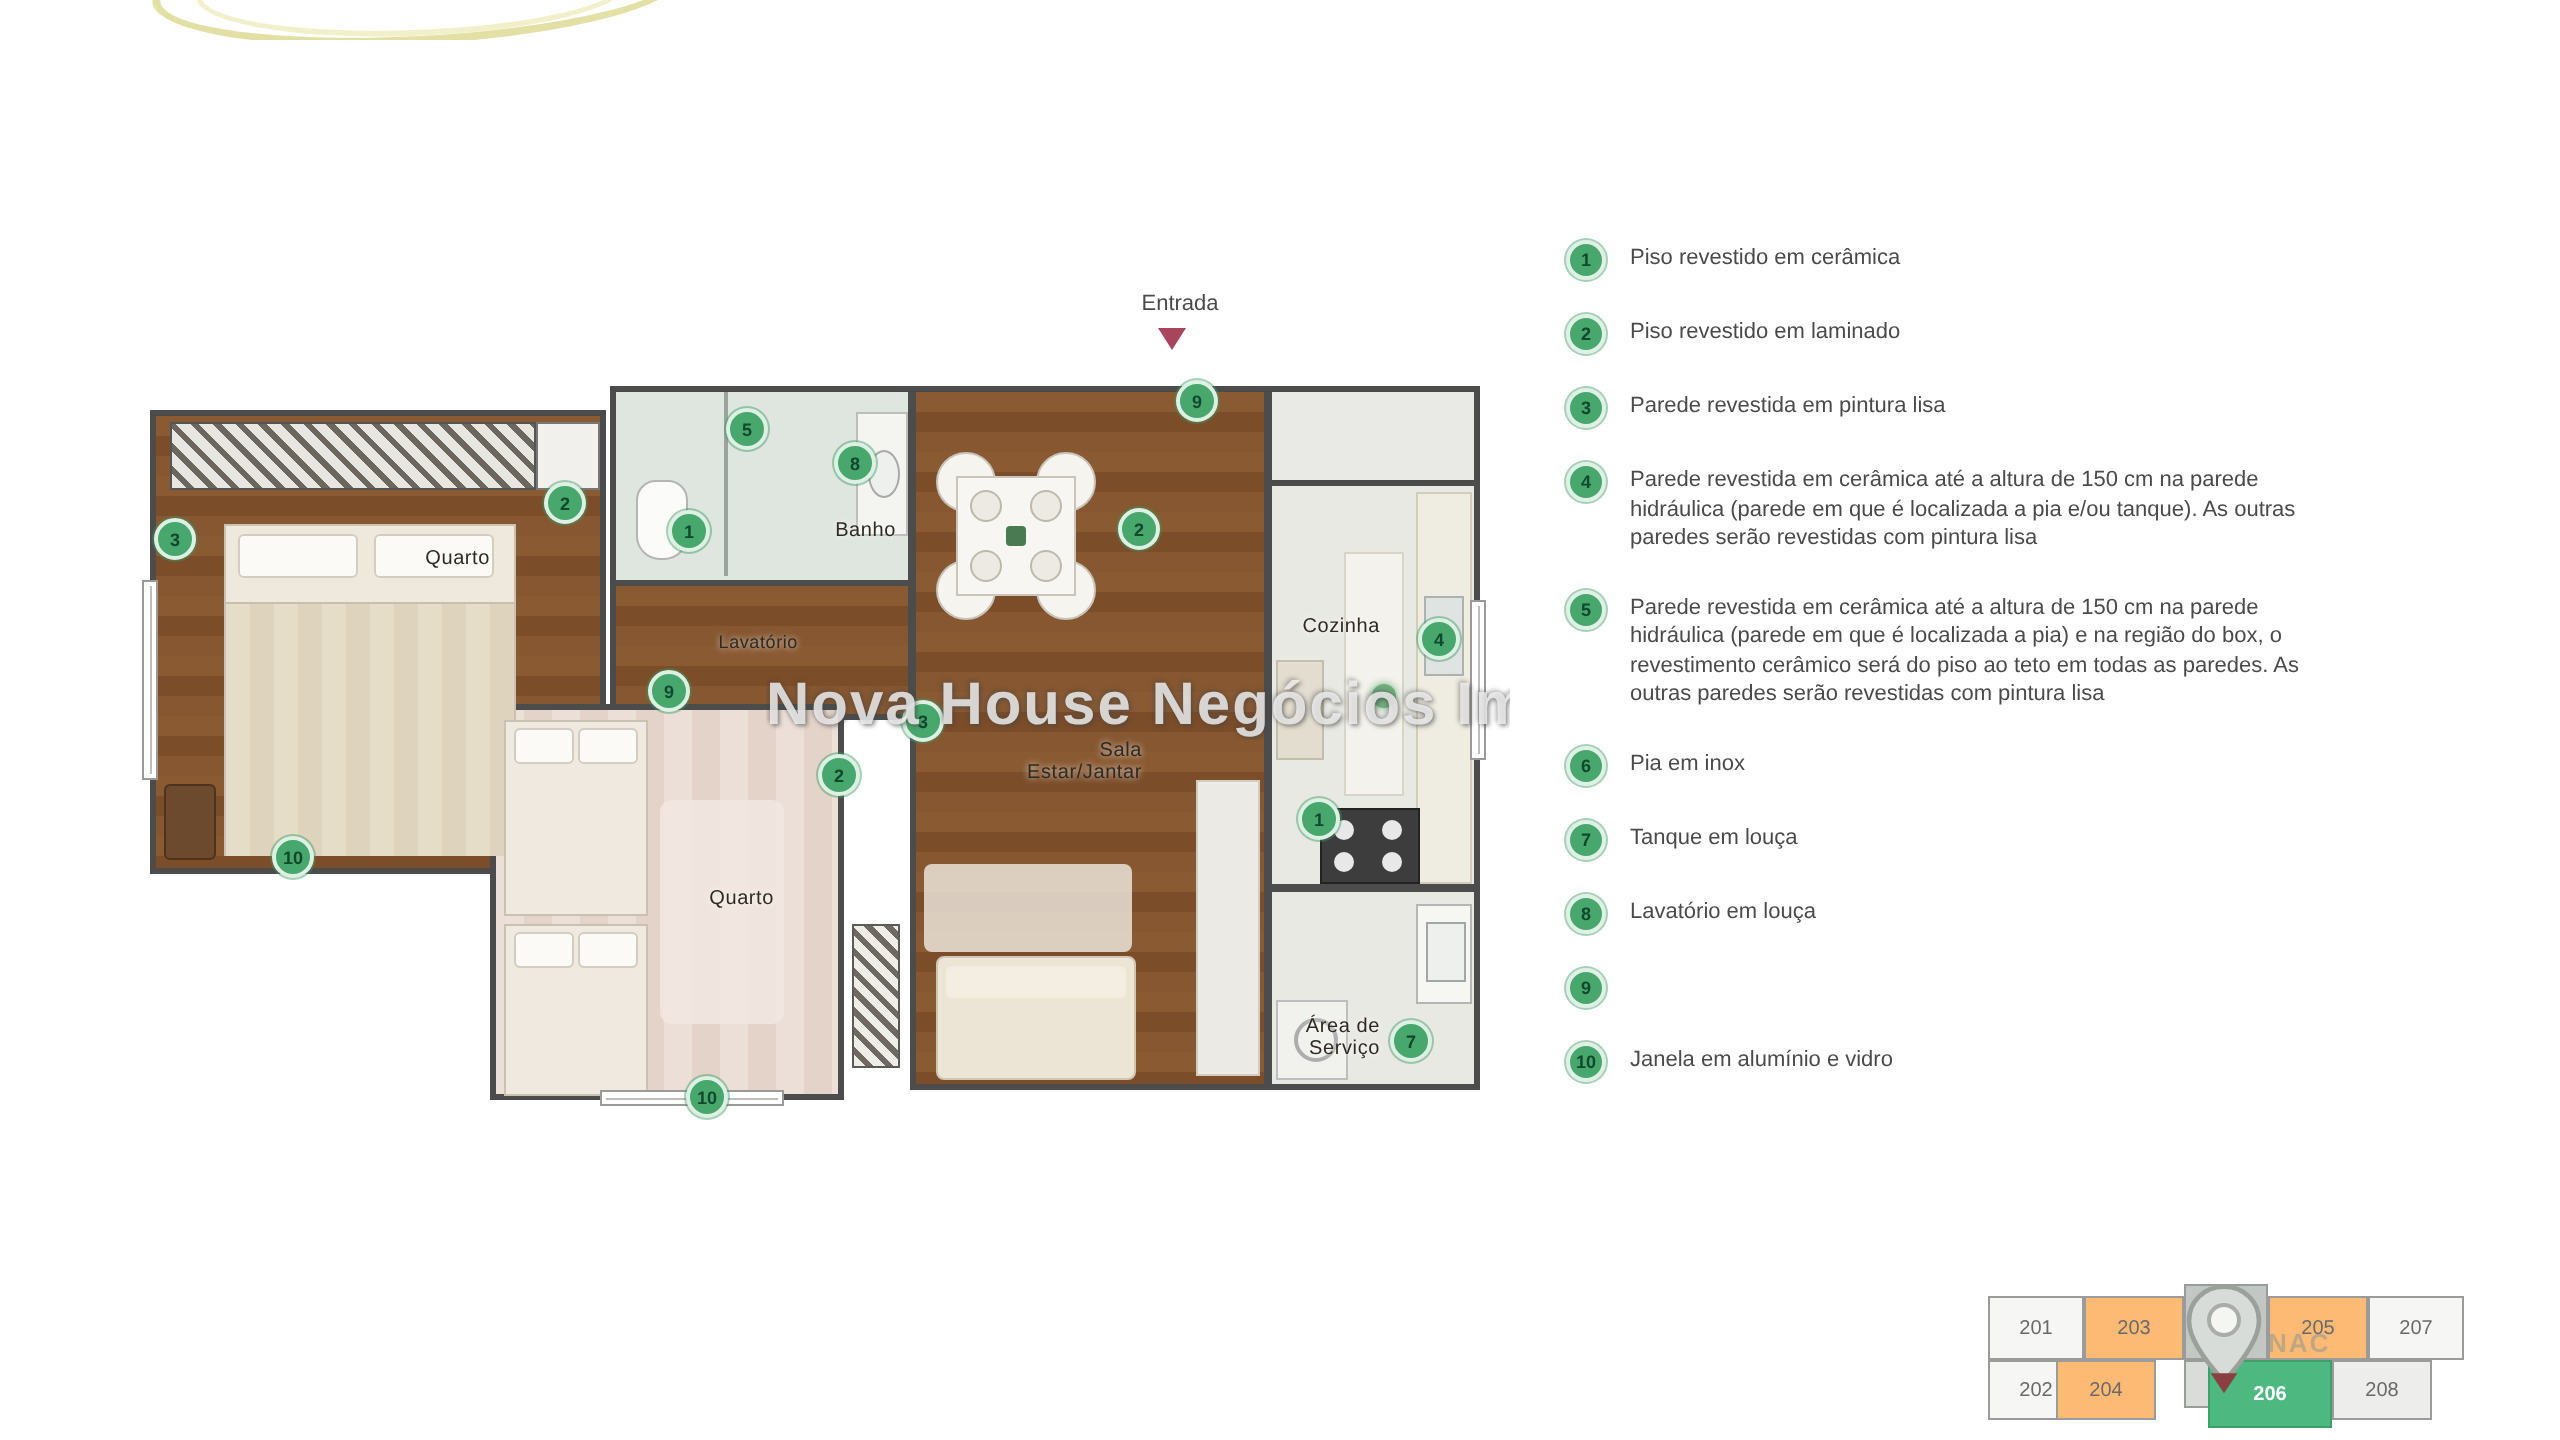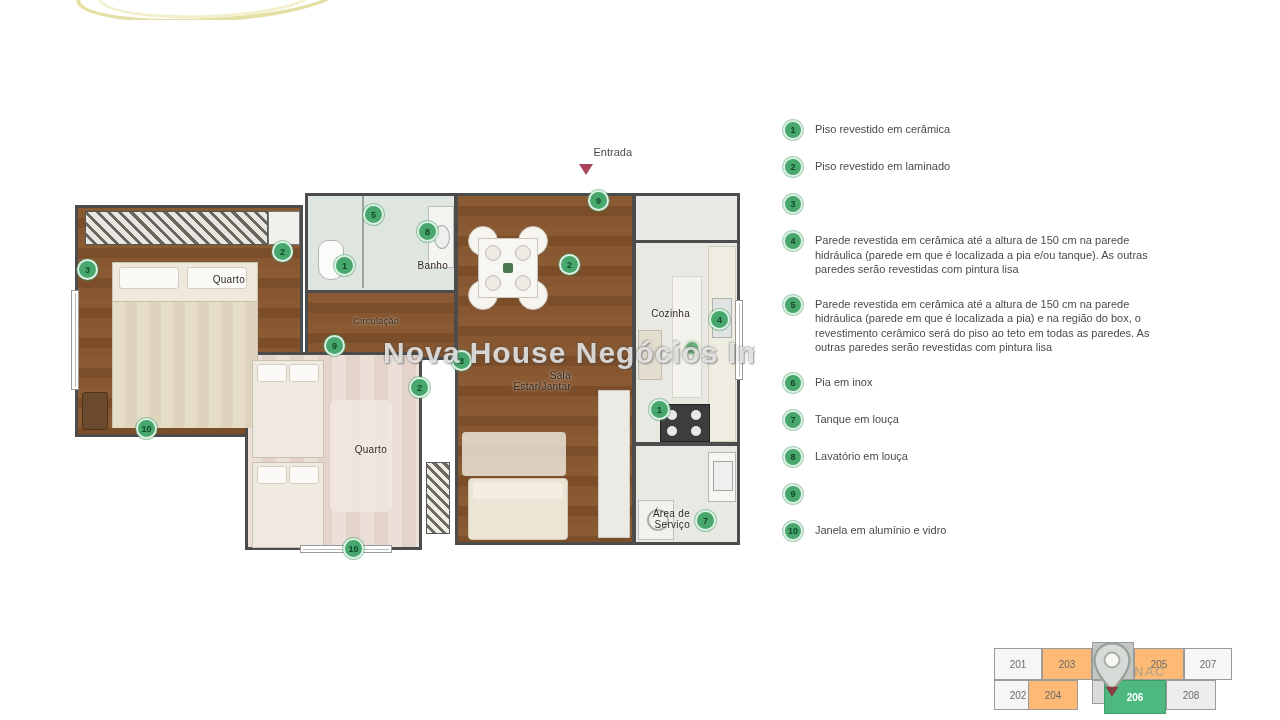--- a/index.html
+++ b/index.html
@@ -69,21 +69,21 @@
   .win-h::after{top:50%;left:2px;height:1px;width:calc(100% - 4px);}
   
   .rlabel{position:absolute;font-size:10px;color:#2f2a22;text-align:right;
     text-shadow:0 0 3px rgba(255,255,255,.85);letter-spacing:.3px;}
   
   .marker{position:absolute;width:17px;height:17px;border-radius:50%;
     background:#47a76d;border:2px solid #ddf0e4;color:#10492b;
     font-size:9px;font-weight:bold;display:flex;align-items:center;justify-content:center;
     box-shadow:0 0 0 1px rgba(60,150,95,.45);}
   
-  .entrada-label{left:572px;top:146px;width:60px;font-size:11px;color:#4a4a4a;text-align:right;}
+  .entrada-label{left:560px;top:146px;width:60px;font-size:11px;color:#4a4a4a;text-align:center;}
   .entrada-arrow{left:579px;top:164px;width:0;height:0;
     border-left:7px solid transparent;border-right:7px solid transparent;border-top:11px solid #a8455c;}
   
   .watermark{left:383px;top:336px;width:372px;height:34px;overflow:hidden;
     font-size:30px;font-weight:bold;letter-spacing:1px;white-space:nowrap;
     color:rgba(243,243,243,.82);
     text-shadow:1px 1px 2px rgba(70,70,70,.6),-1px -1px 2px rgba(70,70,70,.35);}
   
   .legend{left:783px;top:122px;width:430px;}
   .legend-row{display:flex;align-items:flex-start;margin-bottom:19px;}
@@ -183,21 +183,21 @@
 
   <div class="furn window win-v" style="left:71px;top:290px;width:8px;height:100px;"></div>
   <div class="furn window win-h" style="left:300px;top:545px;width:92px;height:8px;"></div>
   <div class="furn window win-v" style="left:735px;top:300px;width:8px;height:80px;"></div>
 
   <div class="abs entrada-label">Entrada</div>
   <div class="abs entrada-arrow"></div>
 
   <div class="rlabel" style="left:165px;top:274px;width:80px;">Quarto</div>
   <div class="rlabel" style="left:393px;top:260px;width:55px;">Banho</div>
-  <div class="rlabel" style="left:327px;top:316px;width:72px;font-size:9px;">Circulação</div>
+  <div class="rlabel" style="left:327px;top:316px;width:72px;font-size:9px;">Lavatório</div>
   <div class="rlabel" style="left:493px;top:370px;width:78px;">
     <div>Sala</div>
     <div>Estar/Jantar</div>
   </div>
   <div class="rlabel" style="left:628px;top:308px;width:62px;">Cozinha</div>
   <div class="rlabel" style="left:317px;top:444px;width:70px;">Quarto</div>
   <div class="rlabel" style="left:628px;top:508px;width:62px;">
     <div>Área de</div>
     <div>Serviço</div>
   </div>
@@ -225,20 +225,21 @@
   <div class="legend-row">
     <div class="legend-circle">1</div>
     <div class="legend-text">Piso revestido em cerâmica</div>
   </div>
   <div class="legend-row">
     <div class="legend-circle">2</div>
     <div class="legend-text">Piso revestido em laminado</div>
   </div>
   <div class="legend-row">
     <div class="legend-circle">3</div>
+    <div class="legend-text">Parede revestida em pintura lisa</div>
   </div>
   <div class="legend-row multi">
     <div class="legend-circle">4</div>
     <div class="legend-text">Parede revestida em cerâmica até a altura de 150 cm na parede hidráulica (parede em que é localizada a pia e/ou tanque). As outras paredes serão revestidas com pintura lisa</div>
   </div>
   <div class="legend-row multi">
     <div class="legend-circle">5</div>
     <div class="legend-text">Parede revestida em cerâmica até a altura de 150 cm na parede hidráulica (parede em que é localizada a pia) e na região do box, o revestimento cerâmico será do piso ao teto em todas as paredes. As outras paredes serão revestidas com pintura lisa</div>
   </div>
   <div class="legend-row">

